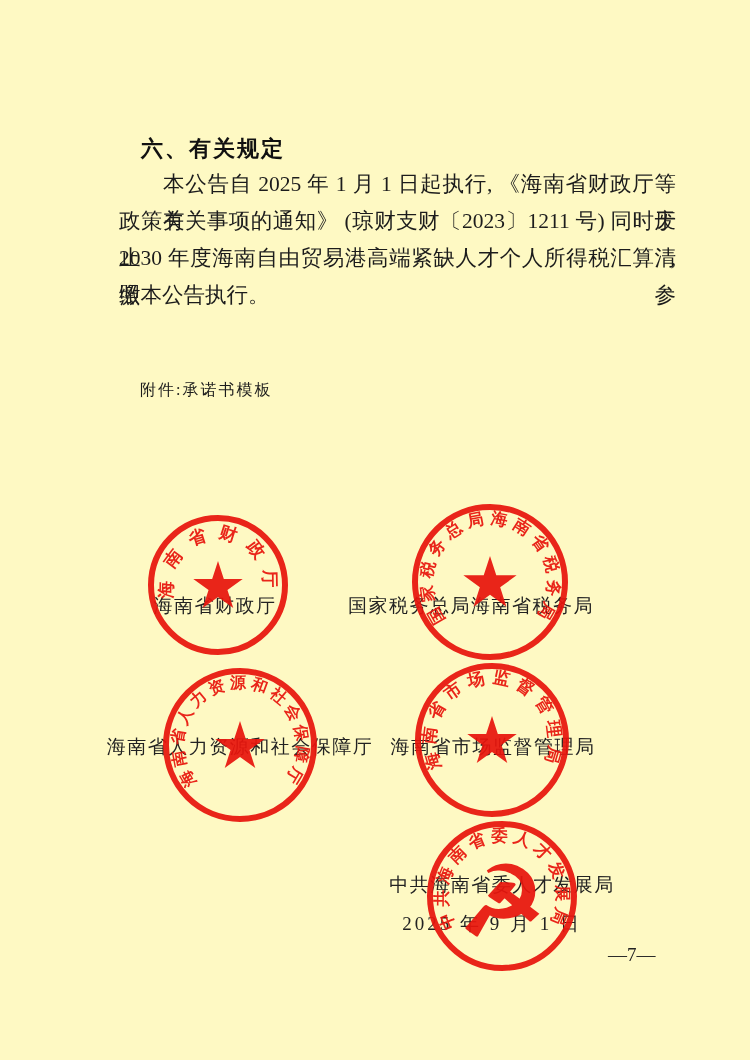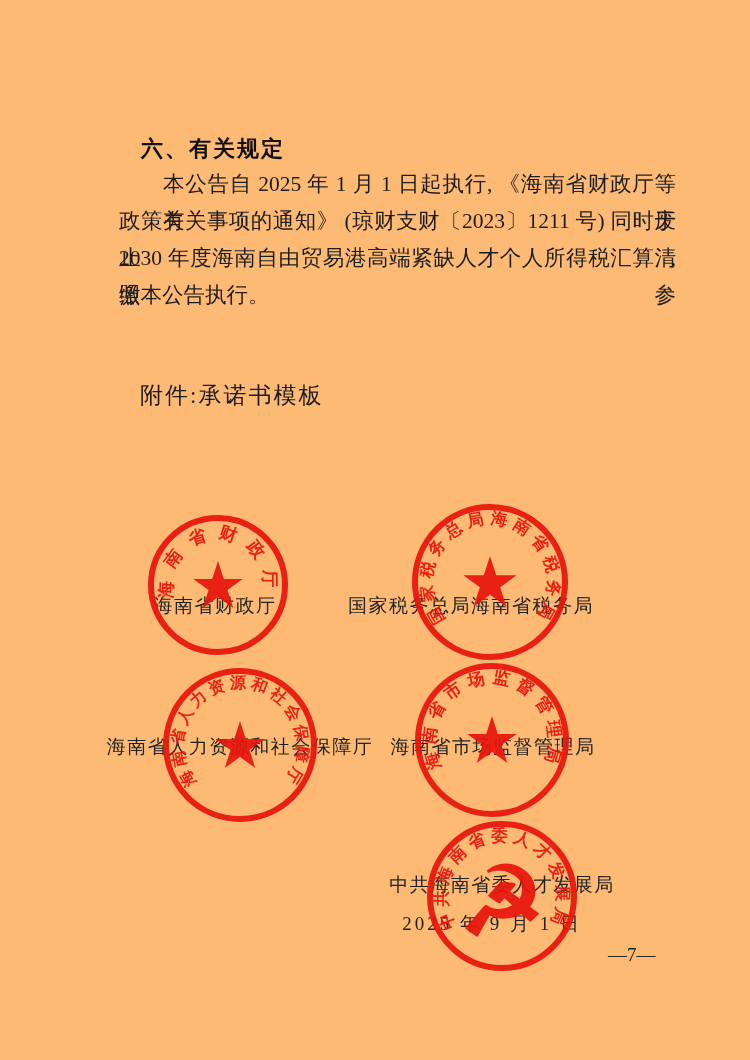--- a/index.html
+++ b/index.html
@@ -1,34 +1,34 @@
 <!DOCTYPE html>
 <html><head>
 <meta charset="utf-8">
 <style>
   html,body{margin:0;padding:0;}
   body{
     width:750px;height:1060px;background:#ffffff;position:relative;overflow:hidden;
     font-family:"Liberation Serif", serif;color:#1f1f1f;
   }
-  .page{position:absolute;inset:0;background:#fdba74;}
+  .page{position:absolute;inset:0;background:#fef9c3;}
   .heading{
     position:absolute;left:141px;top:134px;
     font-family:"Liberation Sans", sans-serif;font-weight:700;
     font-size:22px;letter-spacing:2px;color:#111;
   }
   .para{
     position:absolute;left:99px;top:166px;width:557px;
     font-size:21.5px;line-height:37px;color:#1c1c1c;margin-left:20px;
   }
   .para .line{display:block;text-align:justify;text-align-last:justify;height:37px;}
   .para .line.indent{padding-left:44px;width:513px;}
   .para .line.last{text-align:right;text-align-last:left;}
   .attachment{
-    position:absolute;left:140px;top:380px;font-size:23px;letter-spacing:2px;color:#1c1c1c;
+    position:absolute;left:140px;top:380px;font-size:16px;letter-spacing:2px;color:#1c1c1c;
   }
   .org-label{
     position:absolute;transform:translateX(-50%);white-space:nowrap;
     font-size:19px;letter-spacing:1.5px;color:#222;z-index:1;
   }
   .date-line{
     position:absolute;transform:translateX(-50%);white-space:nowrap;
     font-size:19px;letter-spacing:3px;color:#222;z-index:1;
   }
   .page-number{

